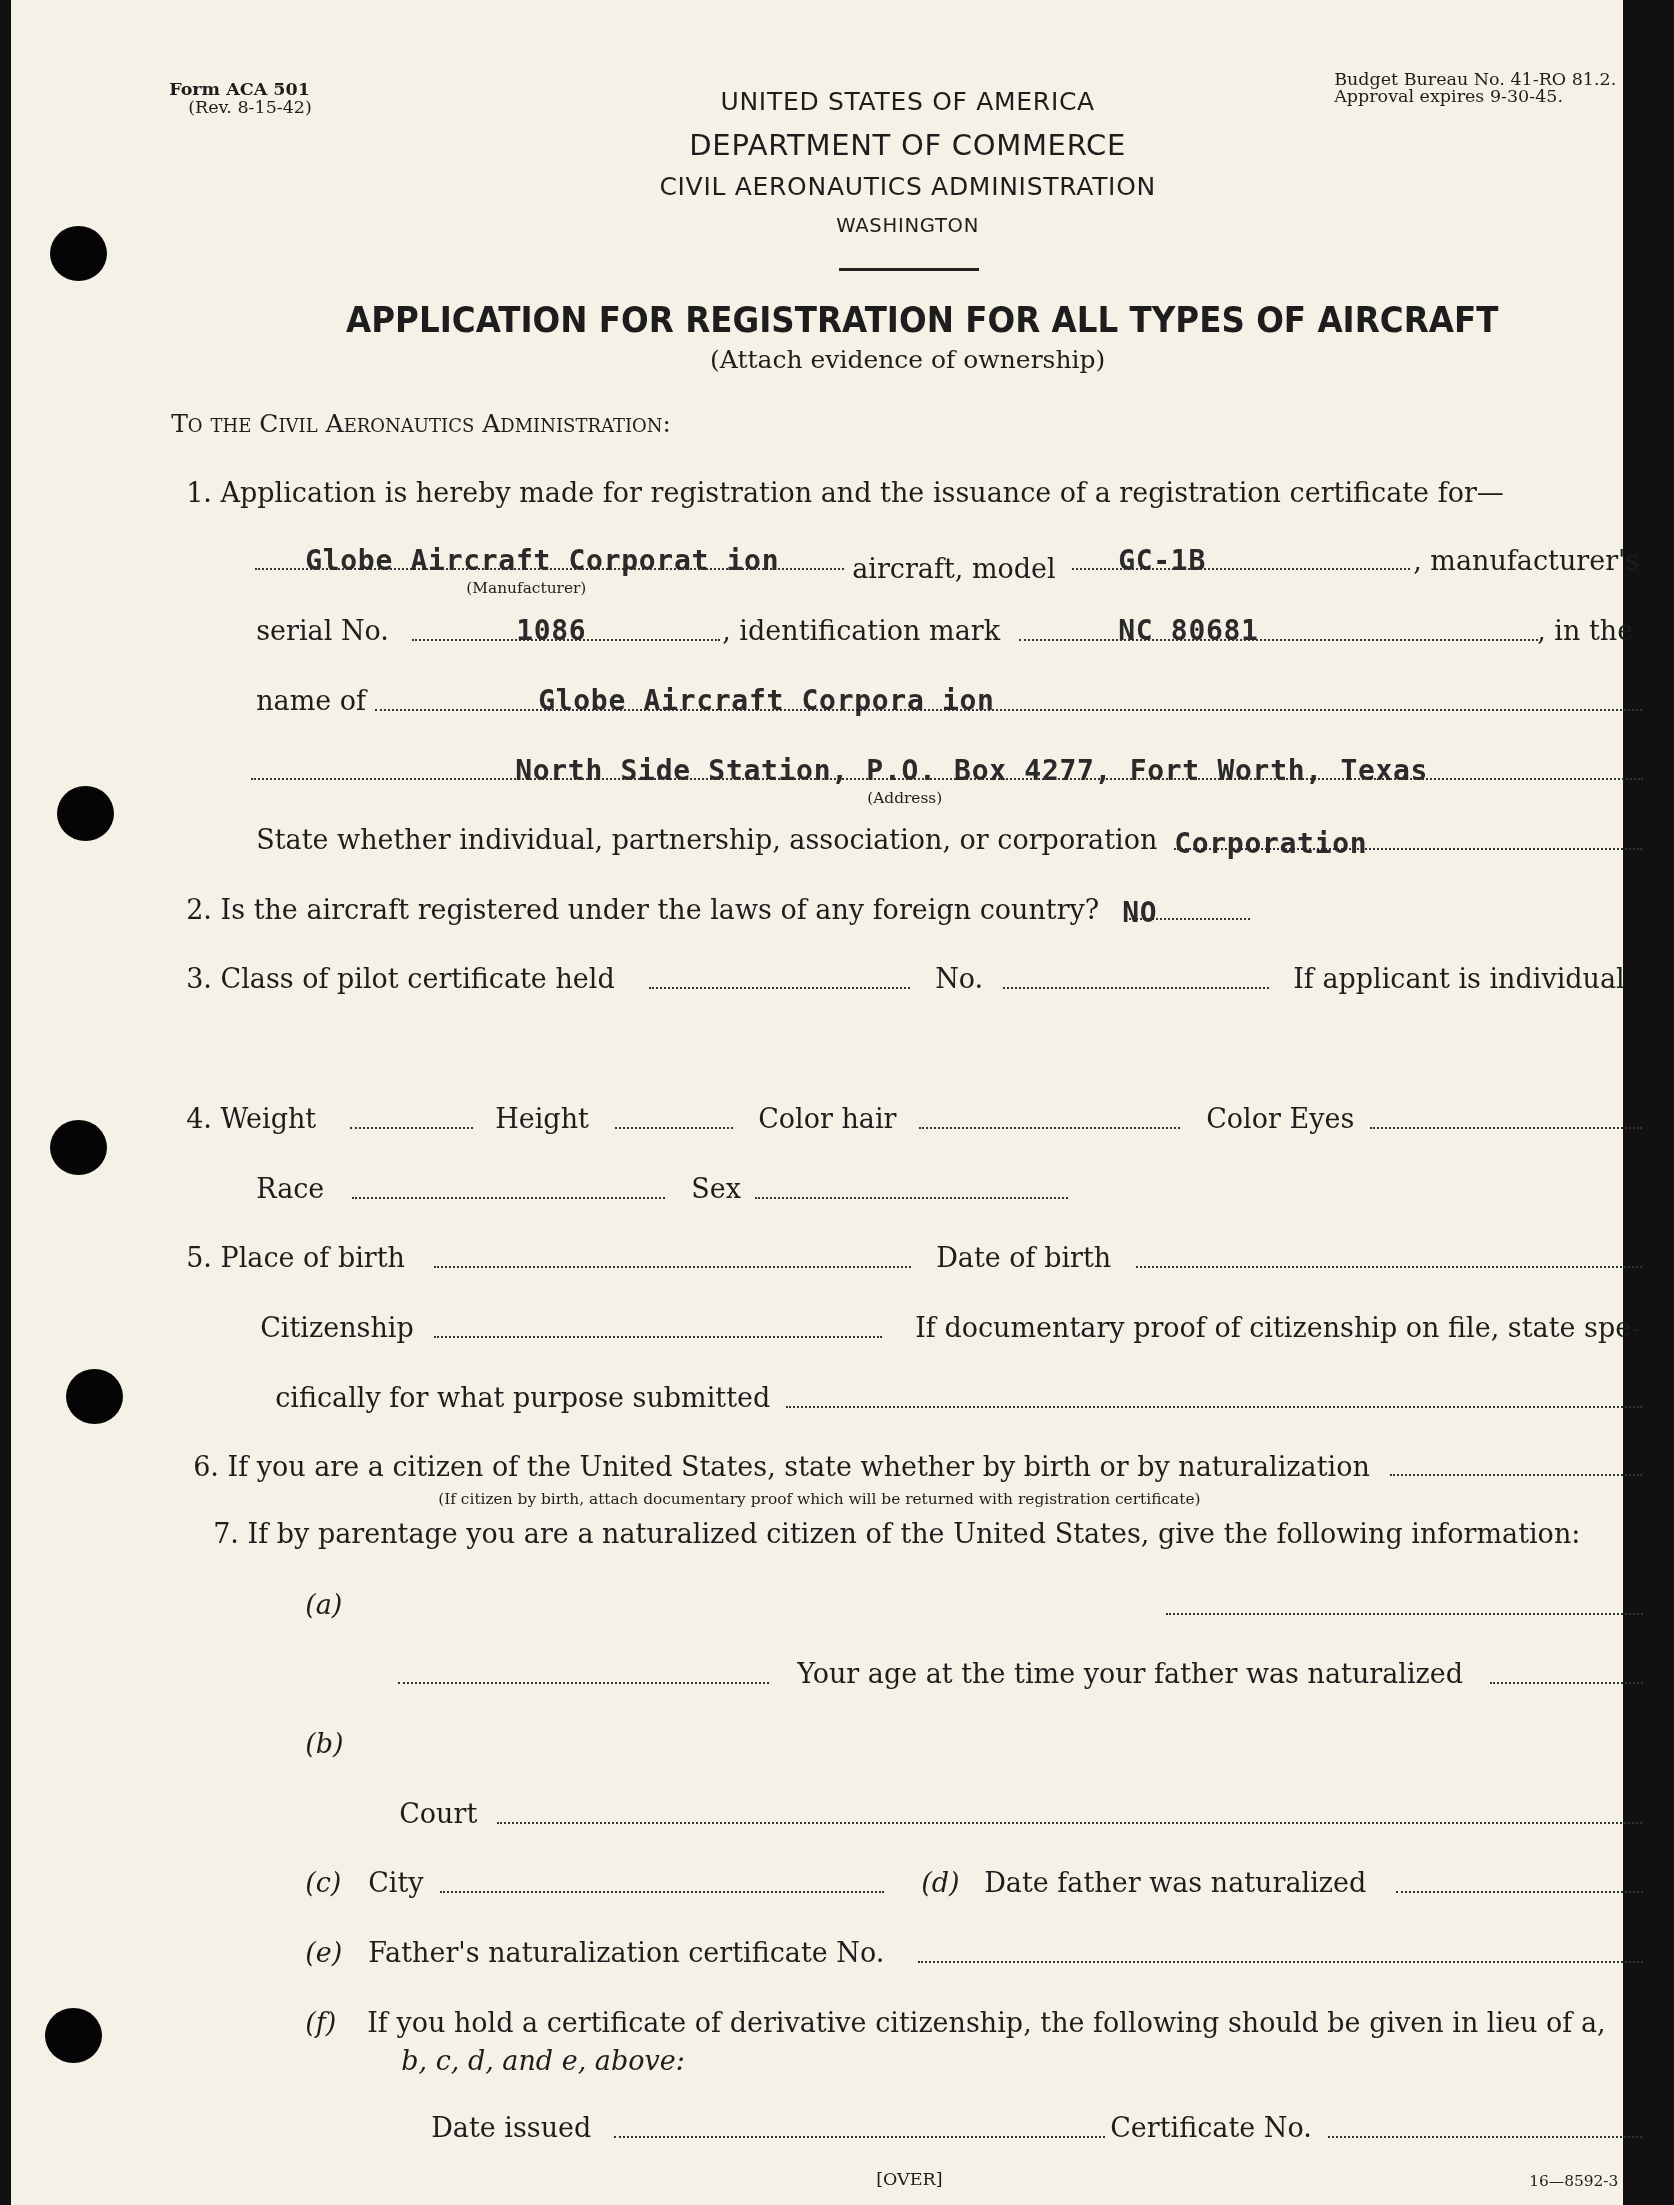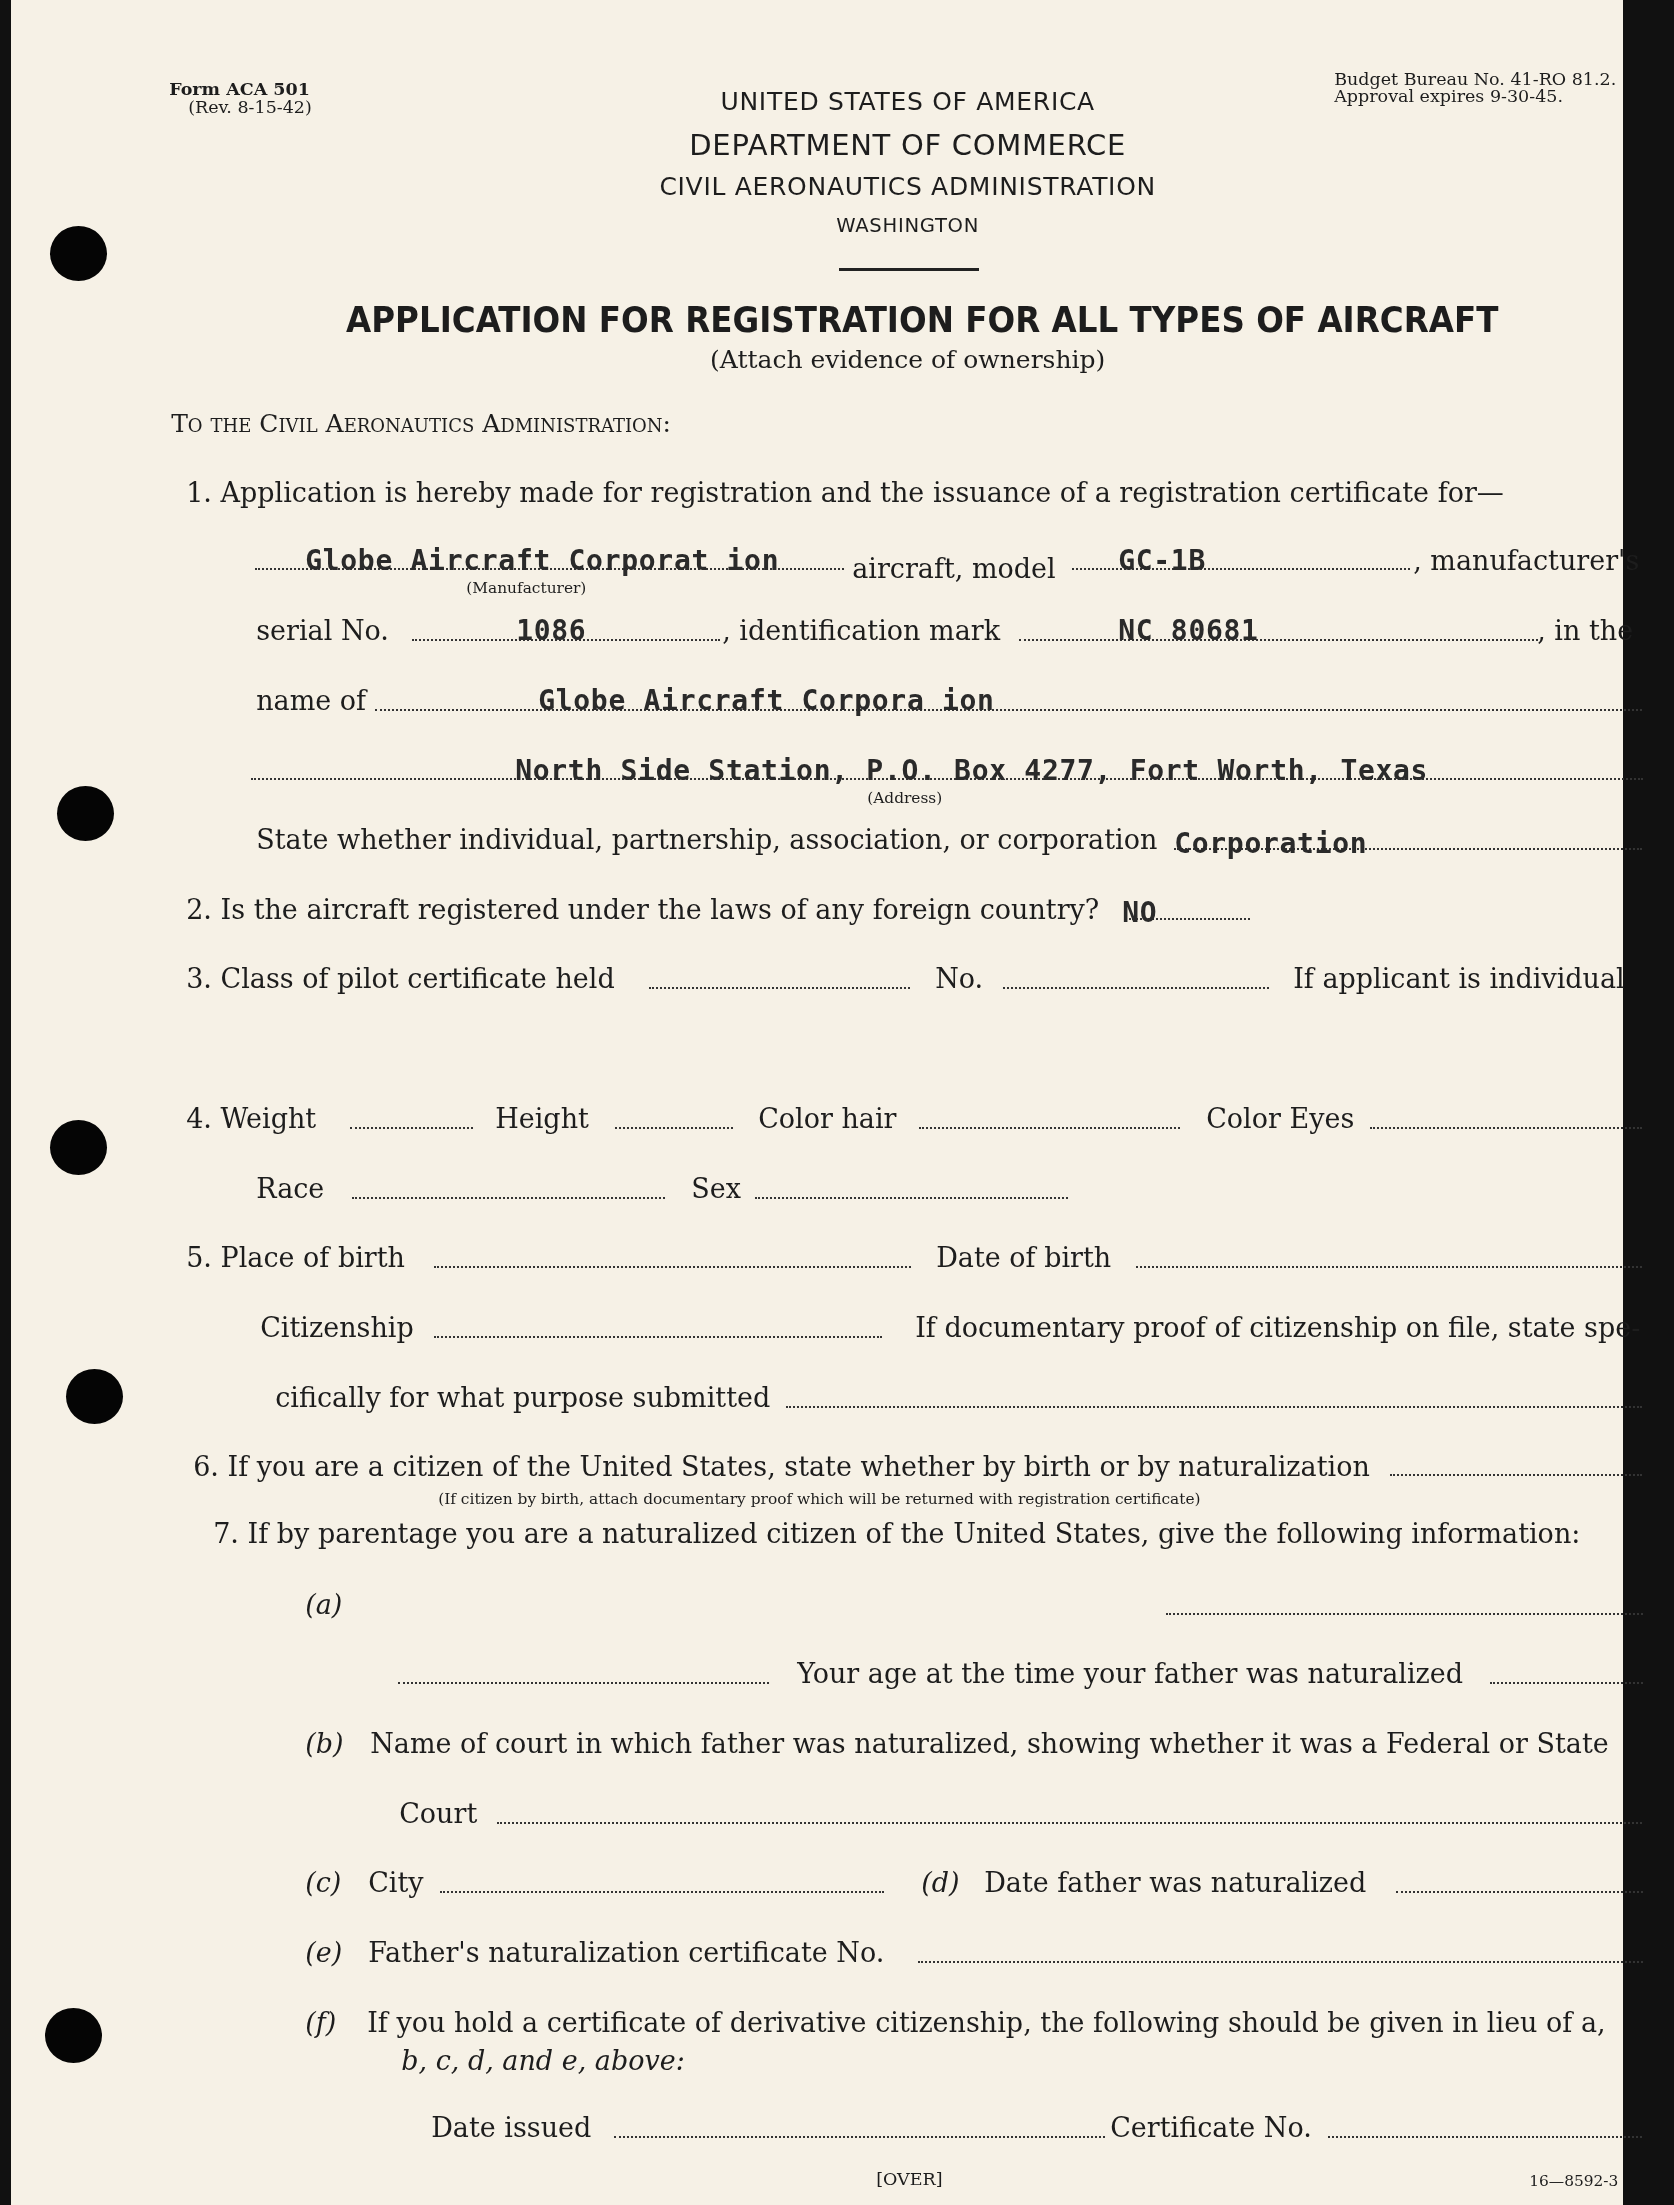--- a/index.html
+++ b/index.html
@@ -121,21 +121,20 @@
 
   <div class="abs txt" style="left:182px;top:1518px;margin-left:20px;">7. If by parentage you are a naturalized citizen of the United States, give the following information:</div>
 
   <div class="abs txt it" style="left:294px;top:1589px;">(a)</div>
   <div class="line" style="left:1155px;top:1613px;width:477px;"></div>
   <div class="line" style="left:387px;top:1682px;width:371px;"></div>
   <div class="abs txt" style="left:786px;top:1658px;">Your age at the time your father was naturalized</div>
   <div class="line" style="left:1479px;top:1682px;width:153px;"></div>
 
   <div class="abs txt it" style="left:294px;top:1728px;">(b)</div>
-  <div class="abs txt" style="left:359px;top:1728px;">Name of court in which father was naturalized, showing whether it was a Federal or State</div>
   <div class="abs txt" style="left:388px;top:1798px;">Court</div>
   <div class="line" style="left:486px;top:1822px;width:1145px;"></div>
 
   <div class="abs txt it" style="left:294px;top:1867px;">(c)</div>
   <div class="abs txt" style="left:357px;top:1867px;">City</div>
   <div class="line" style="left:429px;top:1891px;width:444px;"></div>
   <div class="abs txt it" style="left:910px;top:1867px;">(d)</div>
   <div class="abs txt" style="left:973px;top:1867px;">Date father was naturalized</div>
   <div class="line" style="left:1385px;top:1891px;width:247px;"></div>
 

